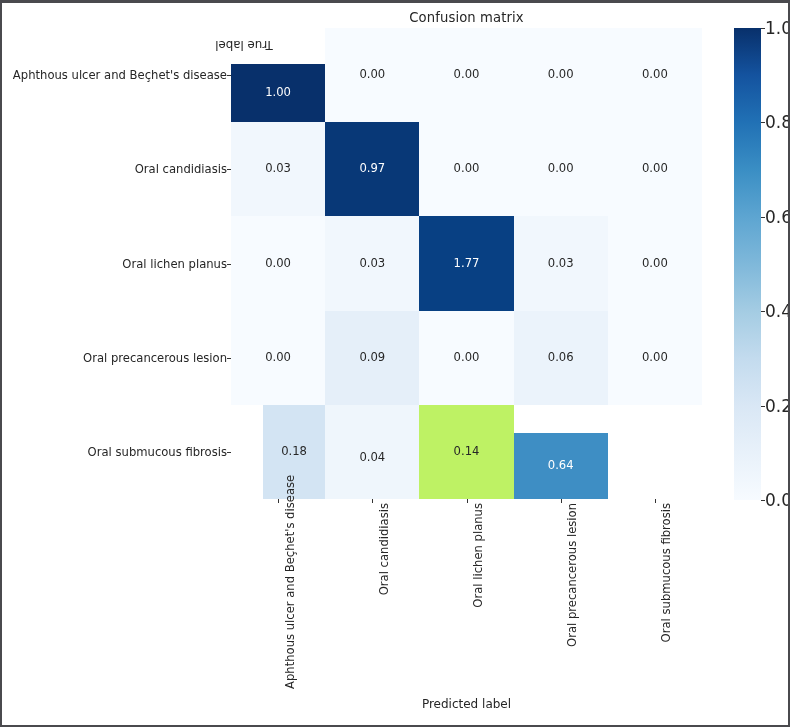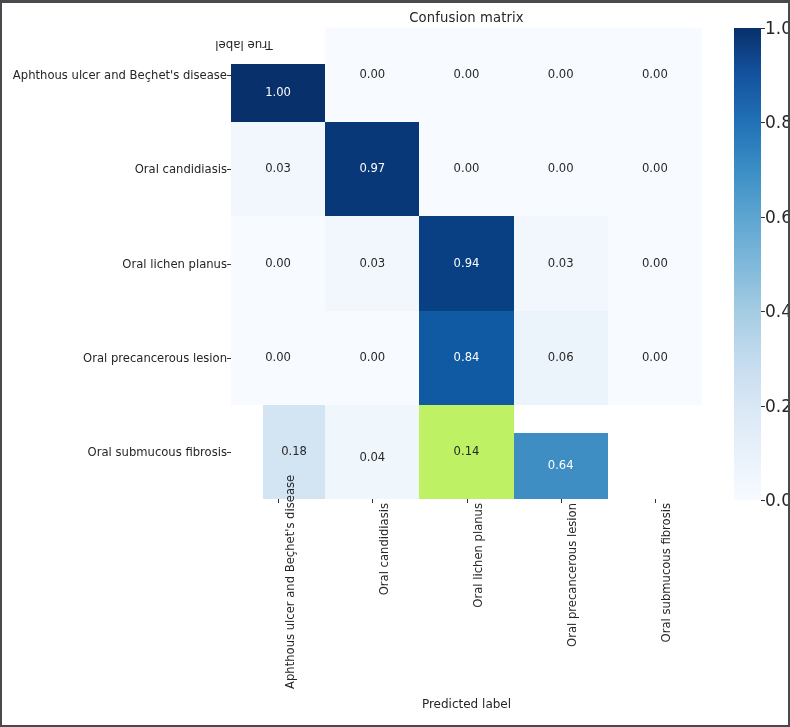--- a/index.html
+++ b/index.html
@@ -210,36 +210,36 @@
       <div class="cell" style="background: rgb(247, 251, 255);">
         <span style="color: rgb(38, 38, 38);">0.00</span>
       </div>
       <div class="cell" style="background: rgb(247, 251, 255);">
         <span style="color: rgb(38, 38, 38);">0.00</span>
       </div>
       <div class="cell" style="background: rgb(241, 247, 253);">
         <span style="color: rgb(38, 38, 38);">0.03</span>
       </div>
       <div class="cell" style="background: rgb(8, 64, 131);">
-        <span style="color: rgb(255, 255, 255);">0.94</span>
+        <span style="color: rgb(255, 255, 255);">1.77</span>
       </div>
       <div class="cell" style="background: rgb(241, 247, 253);">
         <span style="color: rgb(38, 38, 38);">0.03</span>
       </div>
       <div class="cell" style="background: rgb(247, 251, 255);">
         <span style="color: rgb(38, 38, 38);">0.00</span>
       </div>
       <div class="cell" style="background: rgb(247, 251, 255);">
         <span style="color: rgb(38, 38, 38);">0.00</span>
       </div>
-      <div class="cell" style="background: rgb(247, 251, 255);">
-        <span style="color: rgb(38, 38, 38);">0.00</span>
-      </div>
-      <div class="cell" style="background: rgb(15, 90, 163);">
-        <span style="color: rgb(255, 255, 255);">0.84</span>
+      <div class="cell" style="background: rgb(229, 239, 249);">
+        <span style="color: rgb(38, 38, 38);">0.09</span>
+      </div>
+      <div class="cell" style="background: rgb(247, 251, 255);">
+        <span style="color: rgb(38, 38, 38);">0.00</span>
       </div>
       <div class="cell" style="background: rgb(235, 243, 251);">
         <span style="color: rgb(38, 38, 38);">0.06</span>
       </div>
       <div class="cell" style="background: rgb(247, 251, 255);">
         <span style="color: rgb(38, 38, 38);">0.00</span>
       </div>
       <div class="cell" style="background: rgb(211, 228, 243); margin-left: 32px;">
         <span style="color: rgb(38, 38, 38);">0.18</span>
       </div>

